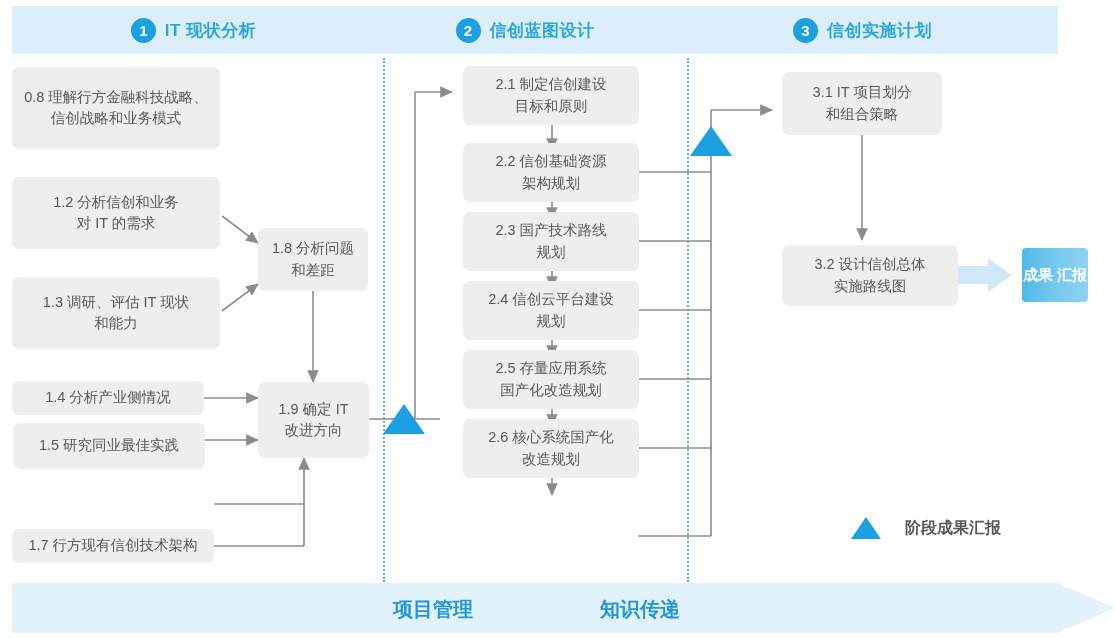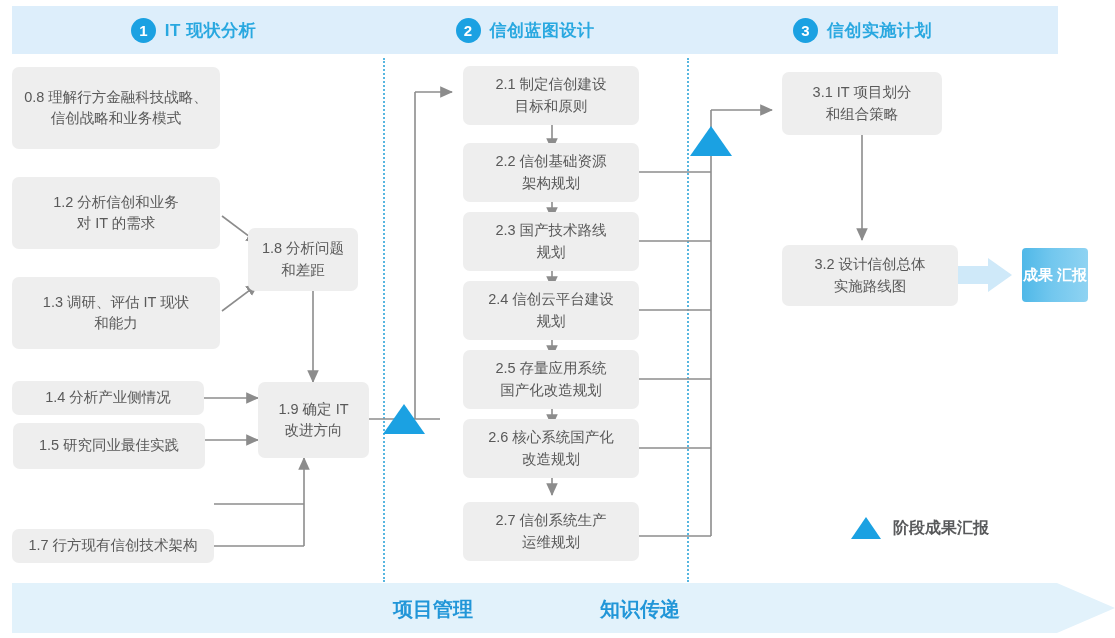--- a/index.html
+++ b/index.html
@@ -85,21 +85,21 @@
   
   .tri{
     position:absolute;width:0;height:0;
     border-left:21px solid transparent;
     border-right:21px solid transparent;
     border-bottom:30px solid #1ba1e2;
   }
   
   #legend{
     position:absolute;left:851px;top:517px;
-    display:flex;align-items:center;gap:12px;
+    display:flex;align-items:center;gap:24px;
   }
   #legend .tri-small{
     width:0;height:0;
     border-left:15px solid transparent;
     border-right:15px solid transparent;
     border-bottom:22px solid #1ba1e2;
   }
   #legend .legend-text{
     color:#58595b;font-size:16px;font-weight:bold;white-space:nowrap;
   }
@@ -220,21 +220,21 @@
 
   <div class="box" style="left:13px;top:423px;width:192px;height:46px;">
     <span>1.5 研究同业最佳实践</span>
   </div>
 
 
   <div class="box" style="left:12px;top:529px;width:202px;height:34px;">
     <span>1.7 行方现有信创技术架构</span>
   </div>
 
-  <div class="box" style="left:248px;top:228px;width:110px;height:63px;padding-left:8px;">
+  <div class="box" style="left:258px;top:228px;width:110px;height:63px;padding-left:8px;">
     <span>
       <span>1.8 分析问题</span>
       <span>和差距</span>
     </span>
   </div>
 
   <div class="box" style="left:258px;top:382px;width:111px;height:76px;">
     <span>
       <span>1.9 确定 IT</span>
       <span>改进方向</span>
@@ -276,26 +276,20 @@
     </span>
   </div>
 
   <div class="box" style="left:463px;top:419px;width:176px;height:59px;">
     <span>
       <span>2.6 核心系统国产化</span>
       <span>改造规划</span>
     </span>
   </div>
 
-  <div class="box" style="left:463px;top:502px;width:176px;height:59px;">
-    <span>
-      <span>2.7 信创系统生产</span>
-      <span>运维规划</span>
-    </span>
-  </div>
 
   <div class="box" style="left:782px;top:72px;width:160px;height:63px;">
     <span>
       <span>3.1 IT 项目划分</span>
       <span>和组合策略</span>
     </span>
   </div>
 
   <div class="box" style="left:782px;top:245px;width:176px;height:61px;">
     <span>

